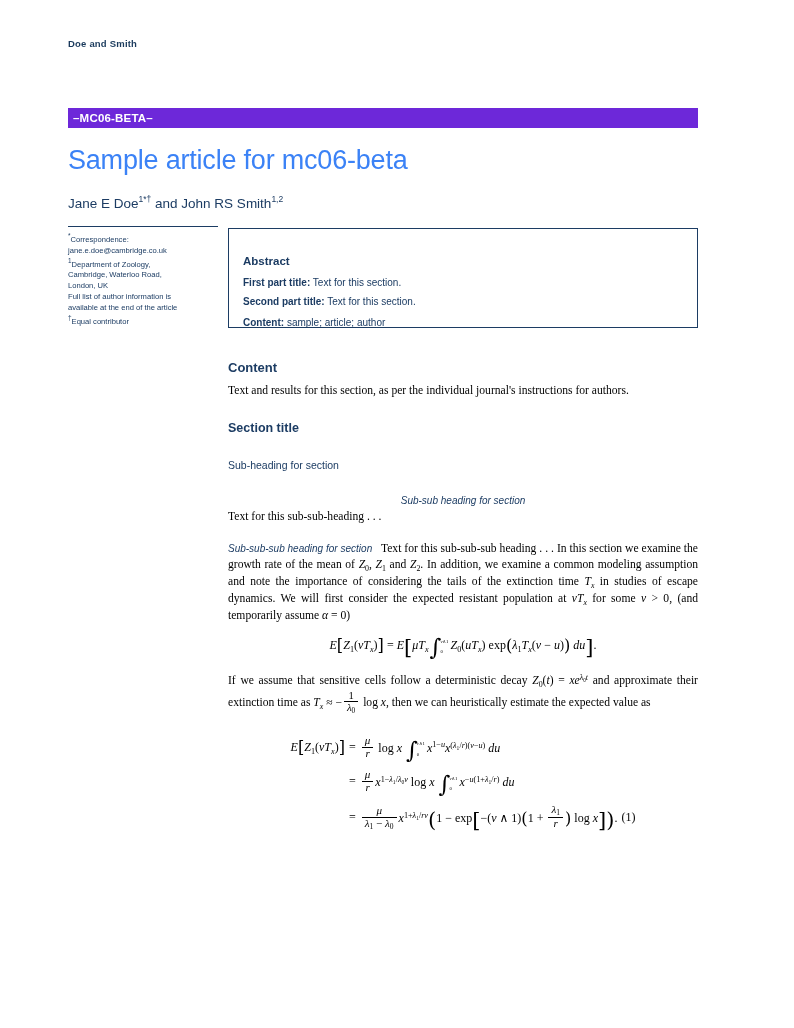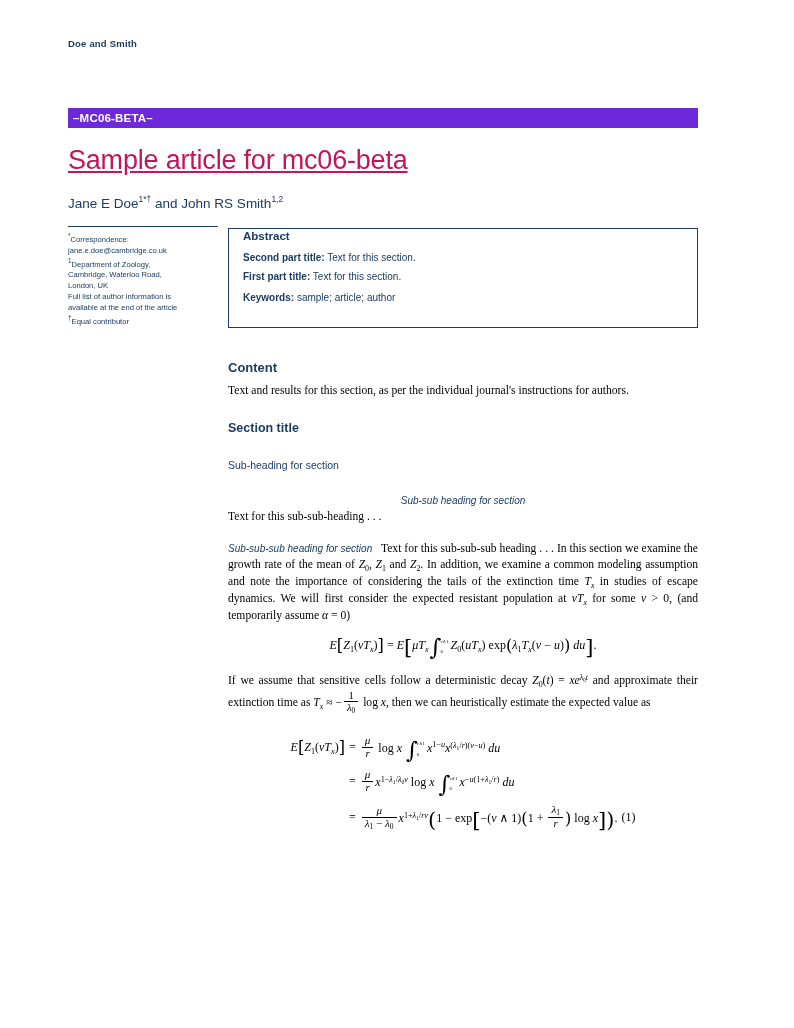--- a/index.html
+++ b/index.html
@@ -55,23 +55,22 @@
 
   
   .article-title {
     position: absolute;
     left: 68px;
     top: 145px;
     width: 640px;
     font-family: "Liberation Sans", sans-serif;
     font-size: 27px;
     font-weight: normal;
-    color: #be185d;
+    color: #3b82f6;
     letter-spacing: -0.2px;
-    text-decoration: underline;
   }
 
   .authors {
     position: absolute;
     left: 68px;
     top: 194px;
     width: 640px;
     font-family: "Liberation Sans", sans-serif;
     font-size: 13.5px;
     color: #1c3c63;
@@ -102,21 +101,21 @@
 
   
   .abstract-box {
     position: absolute;
     left: 228px;
     top: 228px;
     width: 470px;
     height: 100px;
     border: 0.8px solid #1c3c63;
     box-sizing: border-box;
-    padding: 1px 14px;
+    padding: 26px 14px;
     font-family: "Liberation Sans", sans-serif;
     color: #1c3c63;
   }
   .abstract-title {
     font-size: 11.5px;
     font-weight: bold;
     margin-bottom: 10px;
   }
   .abstract-line {
     font-size: 10px;
@@ -283,29 +282,29 @@
     <span class="ln">Cambridge, Waterloo Road,</span>
     <span class="ln">London, UK</span>
     <span class="ln">Full list of author information is</span>
     <span class="ln">available at the end of the article</span>
     <span class="ln"><span class="sup">†</span><span>Equal contributor</span></span>
   </div>
 
   <div class="abstract-box">
     <div class="abstract-title">Abstract</div>
     <div class="abstract-line">
+      <b>First part title:</b>
+      <span>Text for this section.</span>
+    </div>
+    <div class="abstract-line">
       <b>Second part title:</b>
       <span>Text for this section.</span>
     </div>
-    <div class="abstract-line">
-      <b>First part title:</b>
-      <span>Text for this section.</span>
-    </div>
     <div class="keywords">
-      <b>Keywords:</b>
+      <b>Content:</b>
       <span>sample; article; author</span>
     </div>
   </div>
 
   <div class="body-col">
 
     <div class="h1">Content</div>
     <p class="para">Text and results for this section, as per the individual journal's instructions for authors.</p>
 
     <div class="h2">Section title</div>

